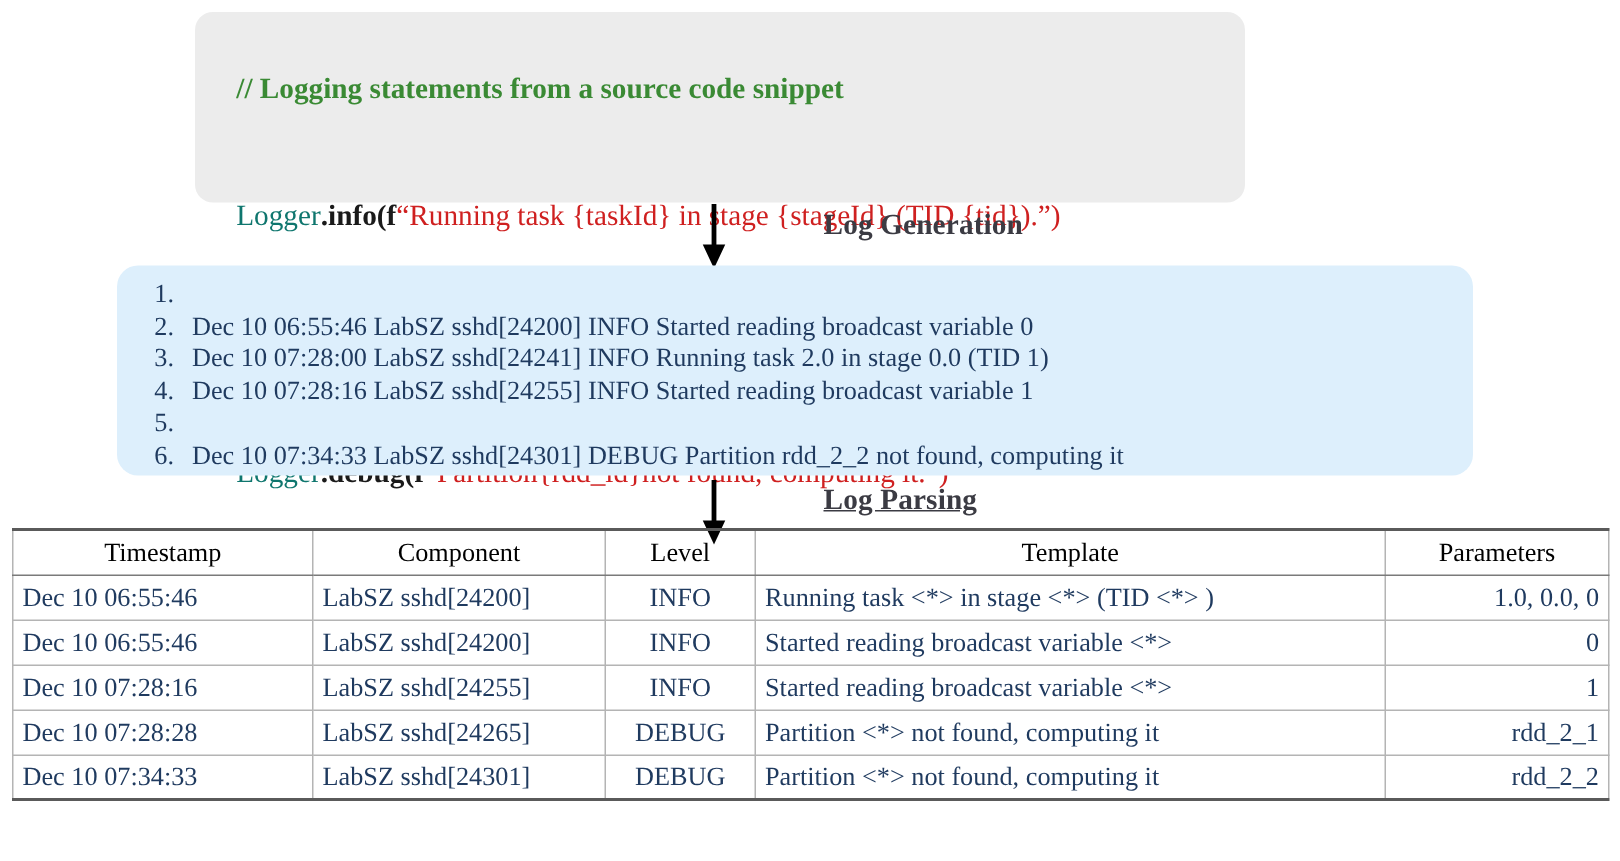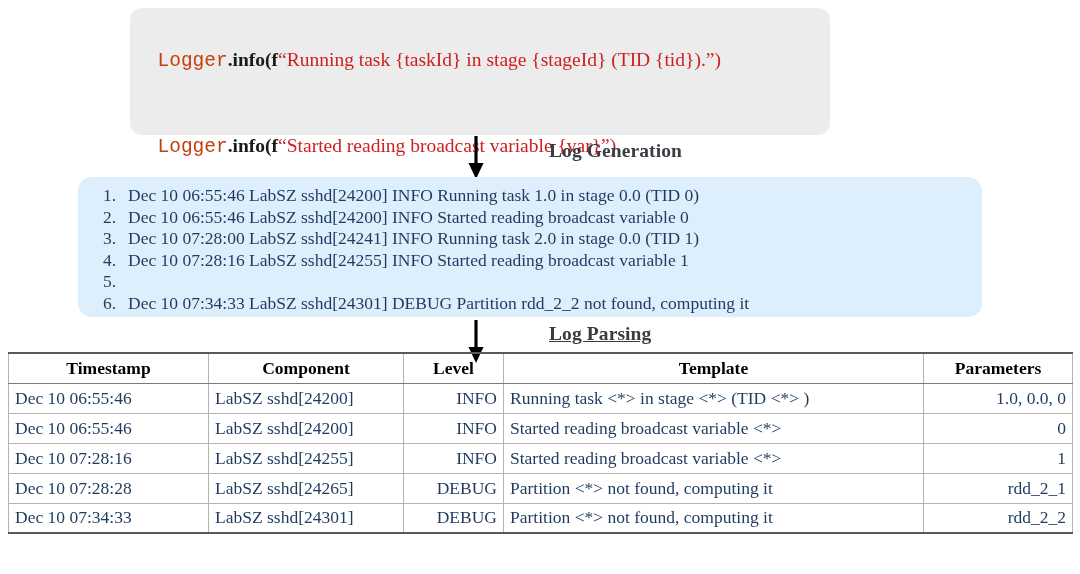--- a/index.html
+++ b/index.html
@@ -29,21 +29,21 @@
   }
   .code-line {
     font-size: 19.5px;
     line-height: 28.5px;
     white-space: pre;
   }
   .cmt {
     color: #3a8a34;
     font-weight: bold;
   }
-  .obj { color: #c2410c; font-family: Liberation Mono, monospace; }
+  .obj { color: #0f766e; }
   .mth { color: #1a1a1a; font-weight: bold; }
   .str { color: #cf2020; }
 
   
   .arrow {
     position: absolute;
     width: 26px;
     height: 44px;
   }
   .arrow-1 { left: 463px; top: 136px; }
@@ -101,56 +101,59 @@
   .parse-table th, .parse-table td {
     border: 1px solid #b4b4b4;
     font-size: 17.5px;
     height: 30px;
     padding: 0 6px;
     box-sizing: border-box;
     white-space: nowrap;
     overflow: hidden;
   }
   .parse-table th {
-    font-weight: bold;
+    font-weight: normal;
     color: #000000;
     text-align: center;
     border-bottom: 1.5px solid #7a7a7a;
   }
   .parse-table td { color: #1f3a5f; }
   .col-ts   { width: 200px; text-align: left; }
   .col-comp { width: 195px; text-align: left; }
-  .col-lvl  { width: 100px; text-align: right; }
+  .col-lvl  { width: 100px; text-align: center; }
   .col-tmpl { width: 420px; text-align: left; margin-top: 29px; }
   .col-par  { width: 149px; text-align: right; }
 </style>
 </head>
 <body>
 
 <div class="code-block">
   <div class="code-line">
+    <span class="cmt">// Logging statements from a source code snippet</span>
+  </div>
+  <div class="code-line">
     <span class="obj">Logger</span><span class="mth">.info(f</span><span class="str">“Running task {taskId} in stage {stageId} (TID {tid}).”)</span>
   </div>
   <div class="code-line">
     <span class="obj">Logger</span><span class="mth">.info(f</span><span class="str">“Started reading broadcast variable {var}”)</span>
   </div>
   <div class="code-line">
     <span class="obj">Logger</span><span class="mth">.debug(f</span><span class="str">“Partition{rdd_id}not found, computing it.”)</span>
   </div>
 </div>
 
 <svg class="arrow arrow-1" viewBox="0 0 26 44">
   <line x1="13" y1="0" x2="13" y2="31" stroke="#000000" stroke-width="3.2"></line>
   <polygon points="13,43 5.5,27 20.5,27" fill="#000000"></polygon>
 </svg>
 <div class="stage-label label-gen">Log Generation</div>
 
 <div class="log-block">
   <div class="log-line">
-    <span class="log-num">1.</span><span>Dec 10 06:55:46 LabSZ sshd[24200] INFO Running task 1.0 in stage 0.0 (TID 0)</span>
+    <span class="log-num">1.</span>
   </div>
   <div class="log-line">
     <span class="log-num">2.</span><span>Dec 10 06:55:46 LabSZ sshd[24200] INFO Started reading broadcast variable 0</span>
   </div>
   <div class="log-line">
     <span class="log-num">3.</span><span>Dec 10 07:28:00 LabSZ sshd[24241] INFO Running task 2.0 in stage 0.0 (TID 1)</span>
   </div>
   <div class="log-line">
     <span class="log-num">4.</span><span>Dec 10 07:28:16 LabSZ sshd[24255] INFO Started reading broadcast variable 1</span>
   </div>

